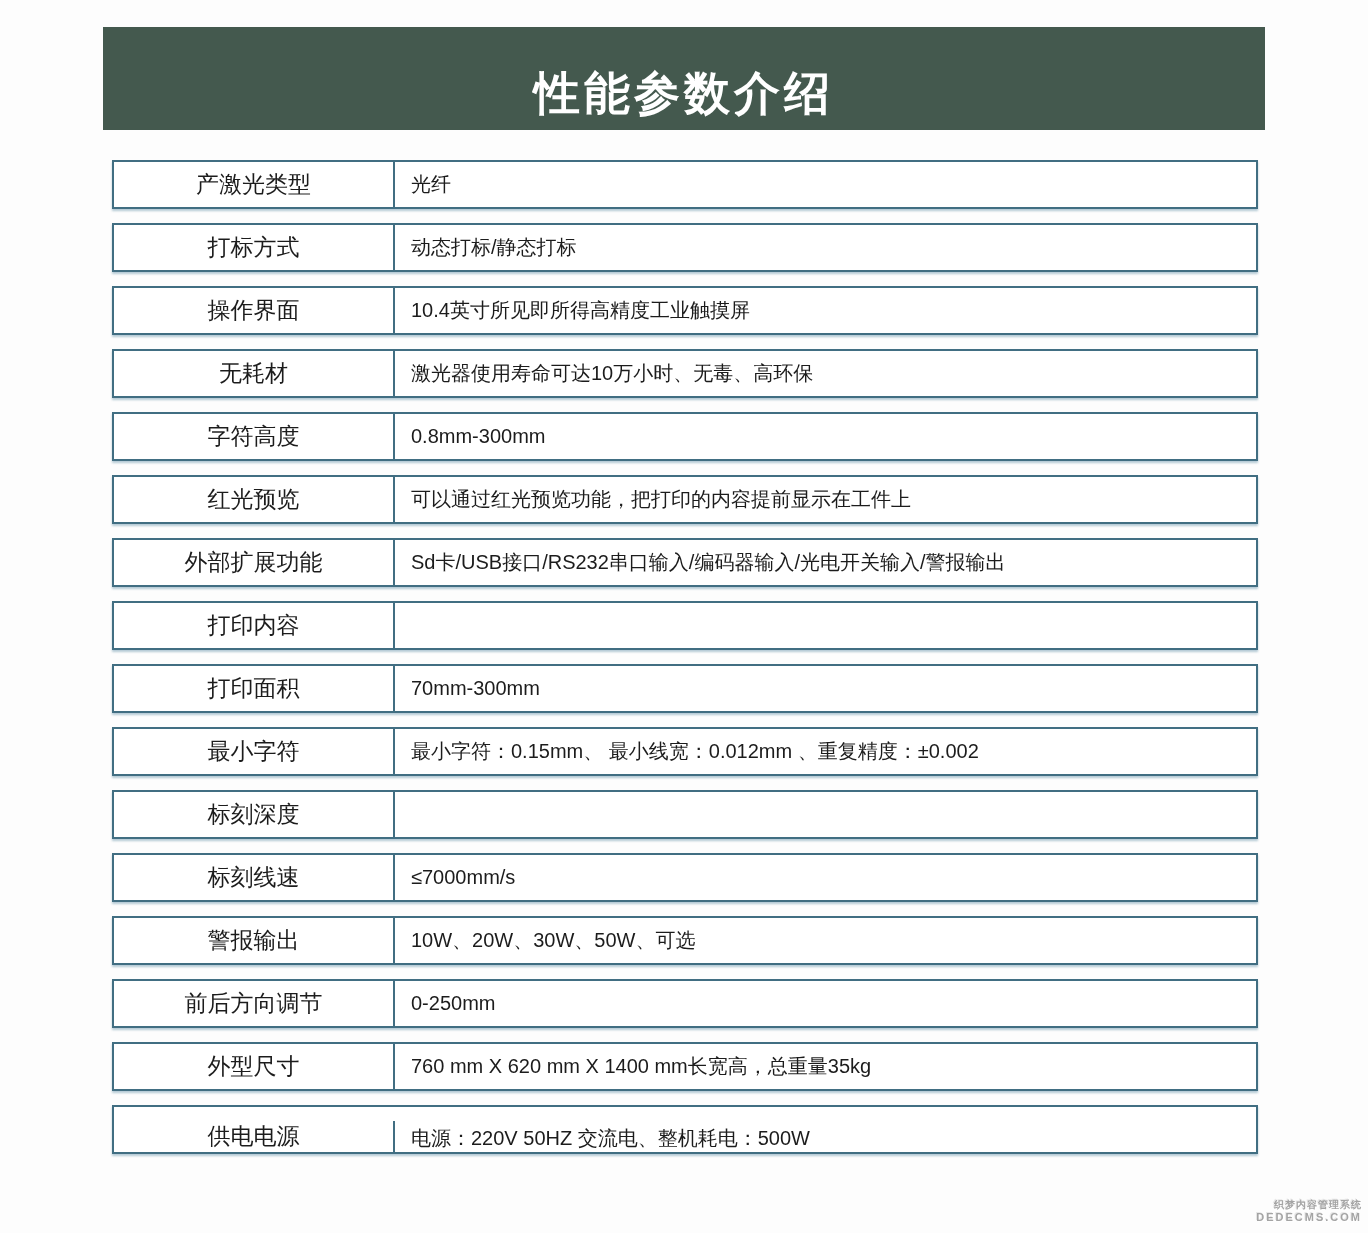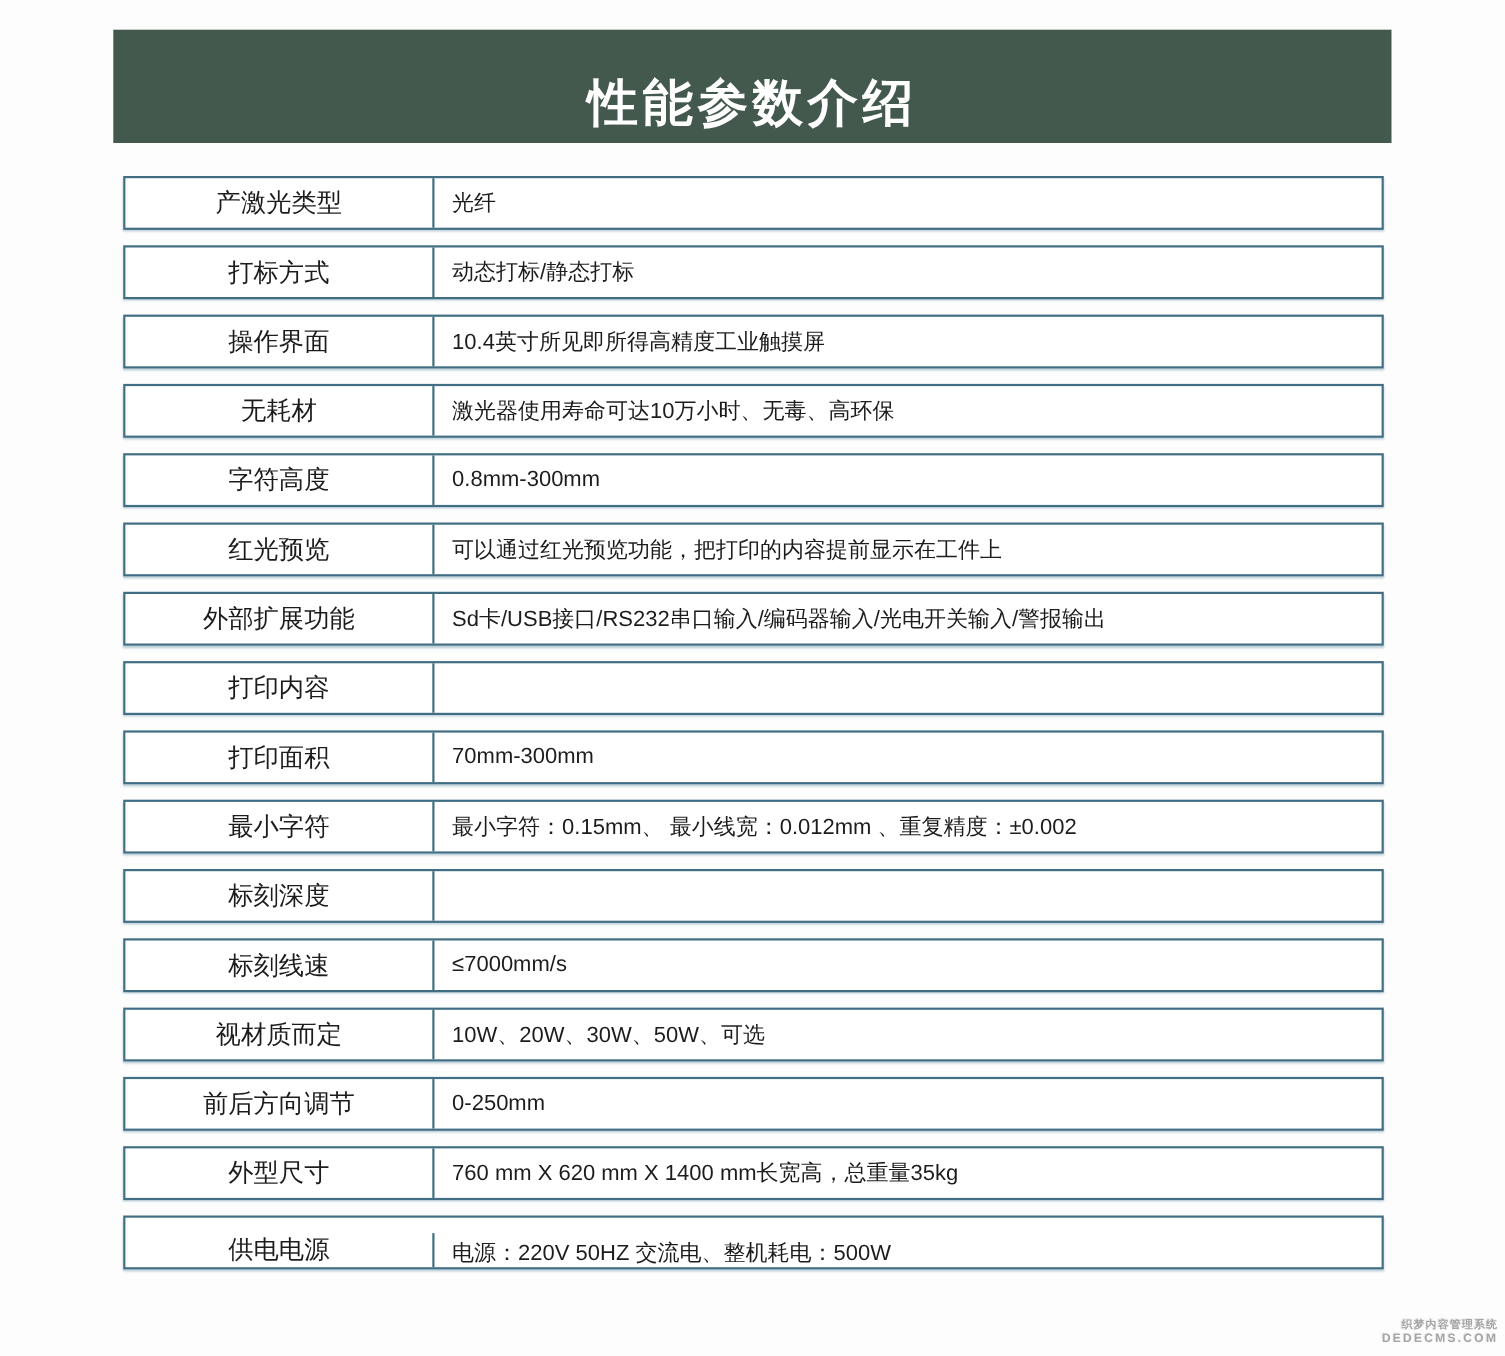--- a/index.html
+++ b/index.html
@@ -191,21 +191,21 @@
     <div class="cell label">
       <span>标刻线速</span>
     </div>
     <div class="cell value">
       <span>≤7000mm/s</span>
     </div>
   </div>
 
   <div class="row">
     <div class="cell label">
-      <span>视材质而定</span>
+      <span>警报输出</span>
     </div>
     <div class="cell value">
       <span>10W、20W、30W、50W、可选</span>
     </div>
   </div>
 
 
   <div class="row">
     <div class="cell label">
       <span>前后方向调节</span>

